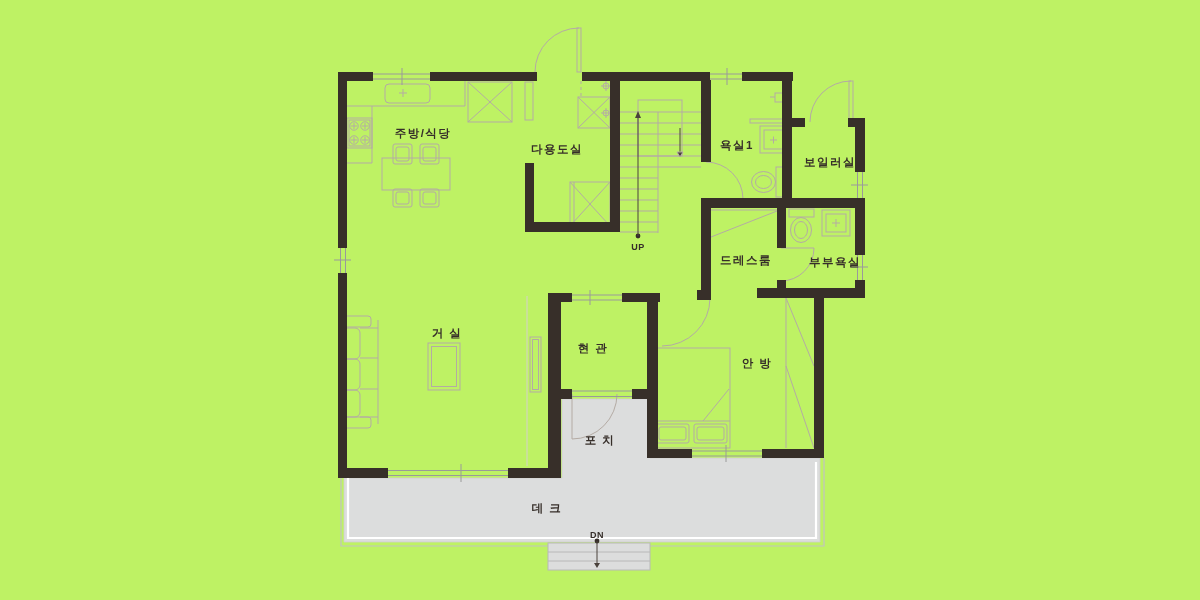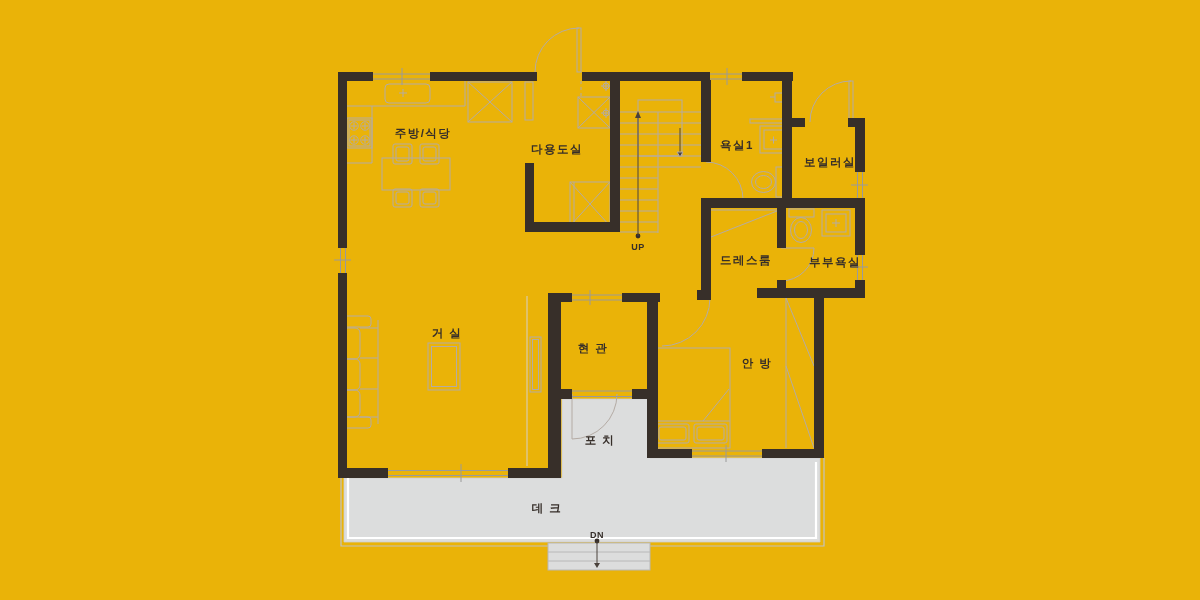--- a/index.html
+++ b/index.html
@@ -1,16 +1,16 @@
 <!DOCTYPE html>
 <html><head>
 <meta charset="utf-8">
 <style>
   html,body{margin:0;padding:0;background:#ffffff;}
-  .stage{position:relative;width:1200px;height:600px;background:#eab308;overflow:hidden;
+  .stage{position:relative;width:1200px;height:600px;background:#bef264;overflow:hidden;
          font-family:"Liberation Sans","DejaVu Sans",sans-serif;}
   svg{display:block;}
   text.room-label{fill:#362e29;font-weight:bold;font-size:11.5px;letter-spacing:1.5px;}
   text.small-label{fill:#362e29;font-weight:bold;font-size:9px;letter-spacing:0.5px;}
   .furn{stroke:#b4aba4;fill:none;stroke-width:1;}
   .win{stroke:#9a9a9a;stroke-width:1;fill:none;}
   .arrowline{stroke:#4a423c;stroke-width:1;fill:none;}
 </style>
 </head>
 <body>

